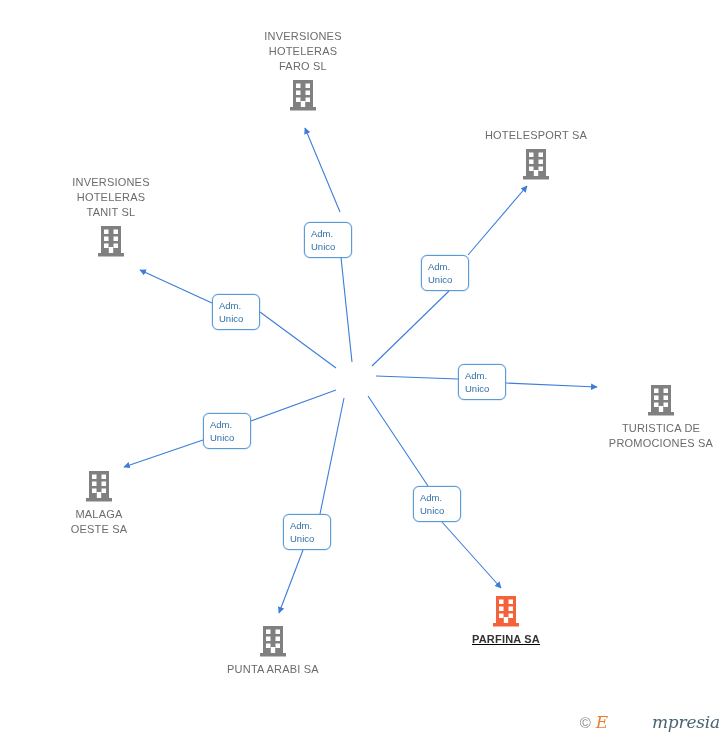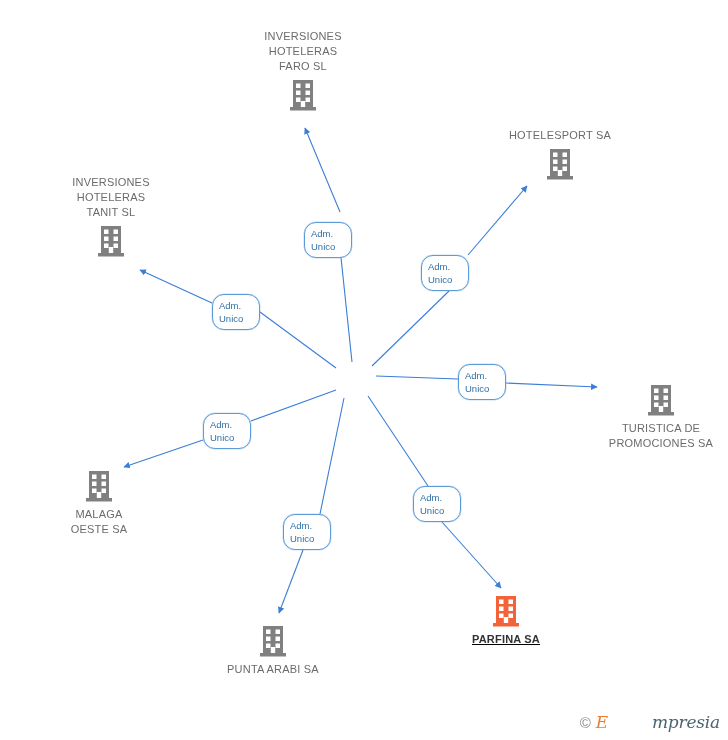--- a/index.html
+++ b/index.html
@@ -48,21 +48,21 @@
   }
   .node.label-above .node-label { margin-bottom: 4px; }
   .node.label-below .node-label { margin-top: 4px; }
 
   .edge-label {
     position: absolute;
     box-sizing: border-box;
     width: 48px;
     height: 36px;
     border: 1px solid #5a9bd8;
-    border-radius: 12px;
+    border-radius: 6px;
     background: #ffffff;
     color: #2f6fa8;
     font-size: 9.5px;
     line-height: 13px;
     padding-top: 4px;
     padding-left: 6px;
     text-align: left;
     box-shadow: 0 0 0 0.5px rgba(90,155,216,0.35);
   }
   .edge-label span { display: block; }
@@ -148,21 +148,21 @@
         <rect x="17.5" y="5.5" width="4.5" height="4.5" fill="#ffffff"></rect>
         <rect x="8" y="12.5" width="4.5" height="4.5" fill="#ffffff"></rect>
         <rect x="17.5" y="12.5" width="4.5" height="4.5" fill="#ffffff"></rect>
         <rect x="8" y="19.5" width="4.5" height="4.5" fill="#ffffff"></rect>
         <rect x="17.5" y="19.5" width="4.5" height="4.5" fill="#ffffff"></rect>
         <rect x="12.8" y="23" width="4.4" height="6" fill="#ffffff"></rect>
       </svg>
     </span>
   </div>
 
-  <div class="node label-above" style="left:560px; top:128px;">
+  <div class="node label-above" style="left:536px; top:128px;">
     <span class="node-label">HOTELESPORT SA</span>
     <span class="icon-wrap">
       <svg width="30" height="34" viewBox="0 0 30 34">
         <rect x="5" y="2" width="20" height="27" fill="#808080"></rect>
         <rect x="2" y="29" width="26" height="3.5" fill="#808080"></rect>
         <rect x="8" y="5.5" width="4.5" height="4.5" fill="#ffffff"></rect>
         <rect x="17.5" y="5.5" width="4.5" height="4.5" fill="#ffffff"></rect>
         <rect x="8" y="12.5" width="4.5" height="4.5" fill="#ffffff"></rect>
         <rect x="17.5" y="12.5" width="4.5" height="4.5" fill="#ffffff"></rect>
         <rect x="8" y="19.5" width="4.5" height="4.5" fill="#ffffff"></rect>

